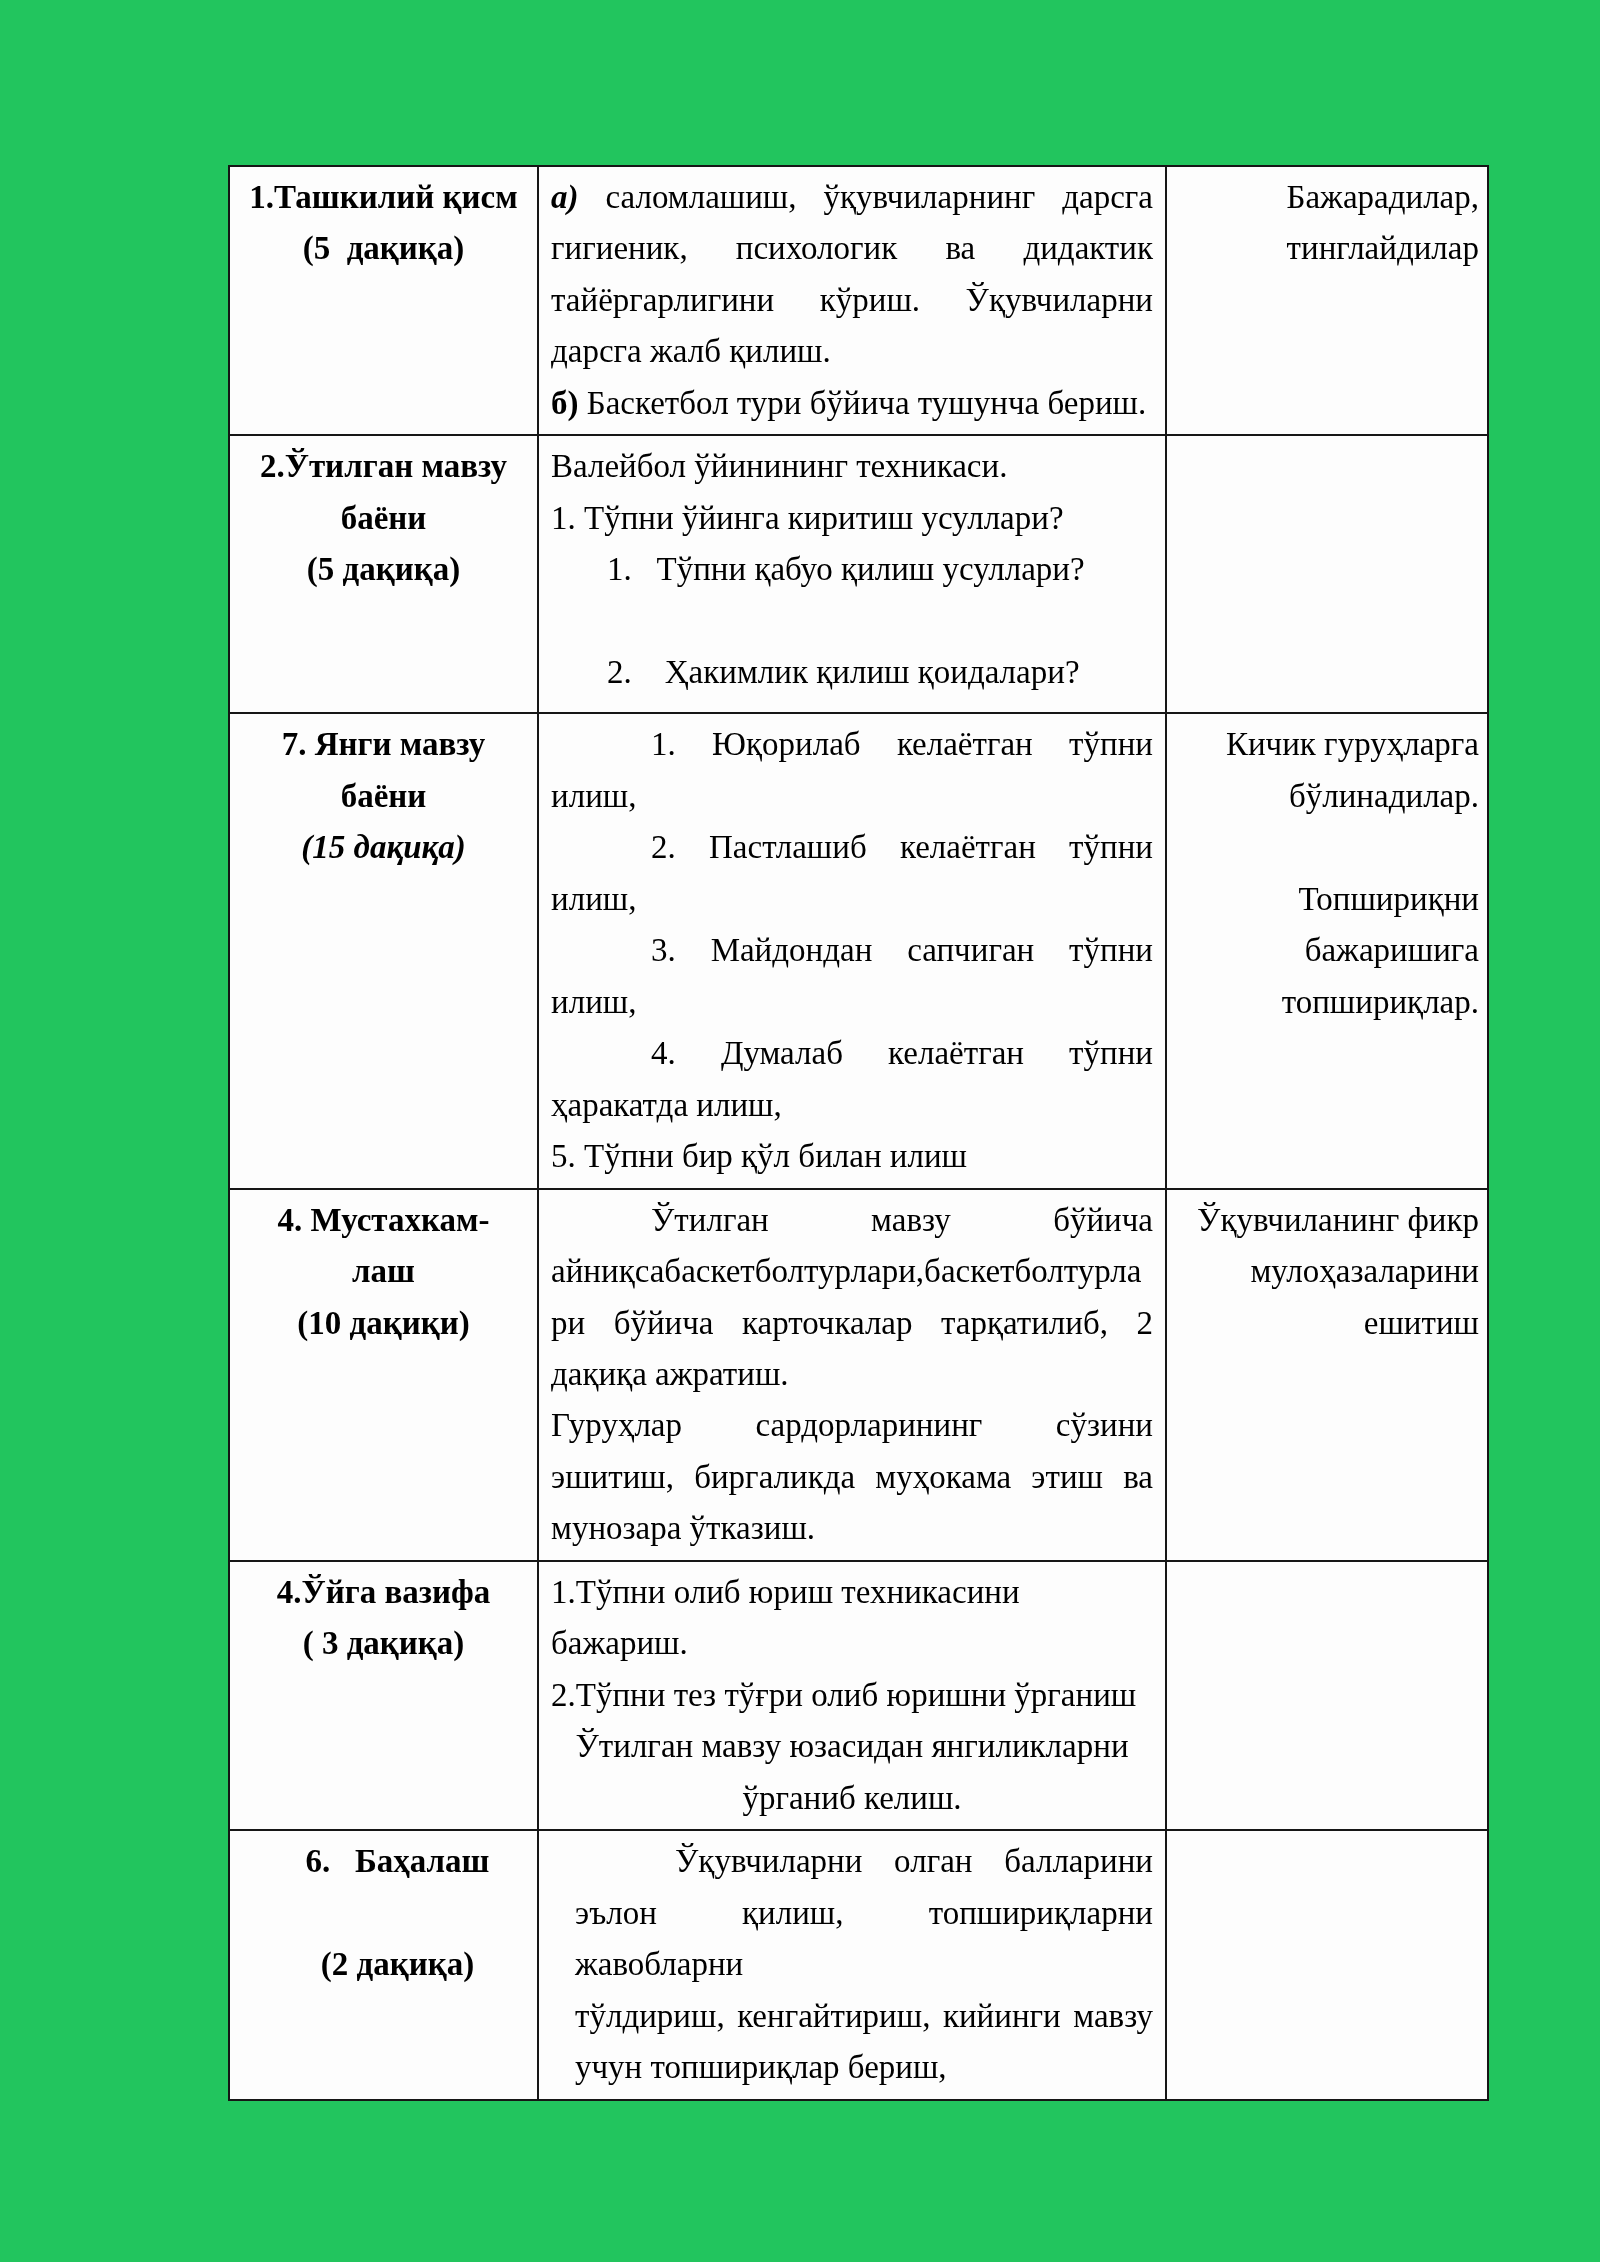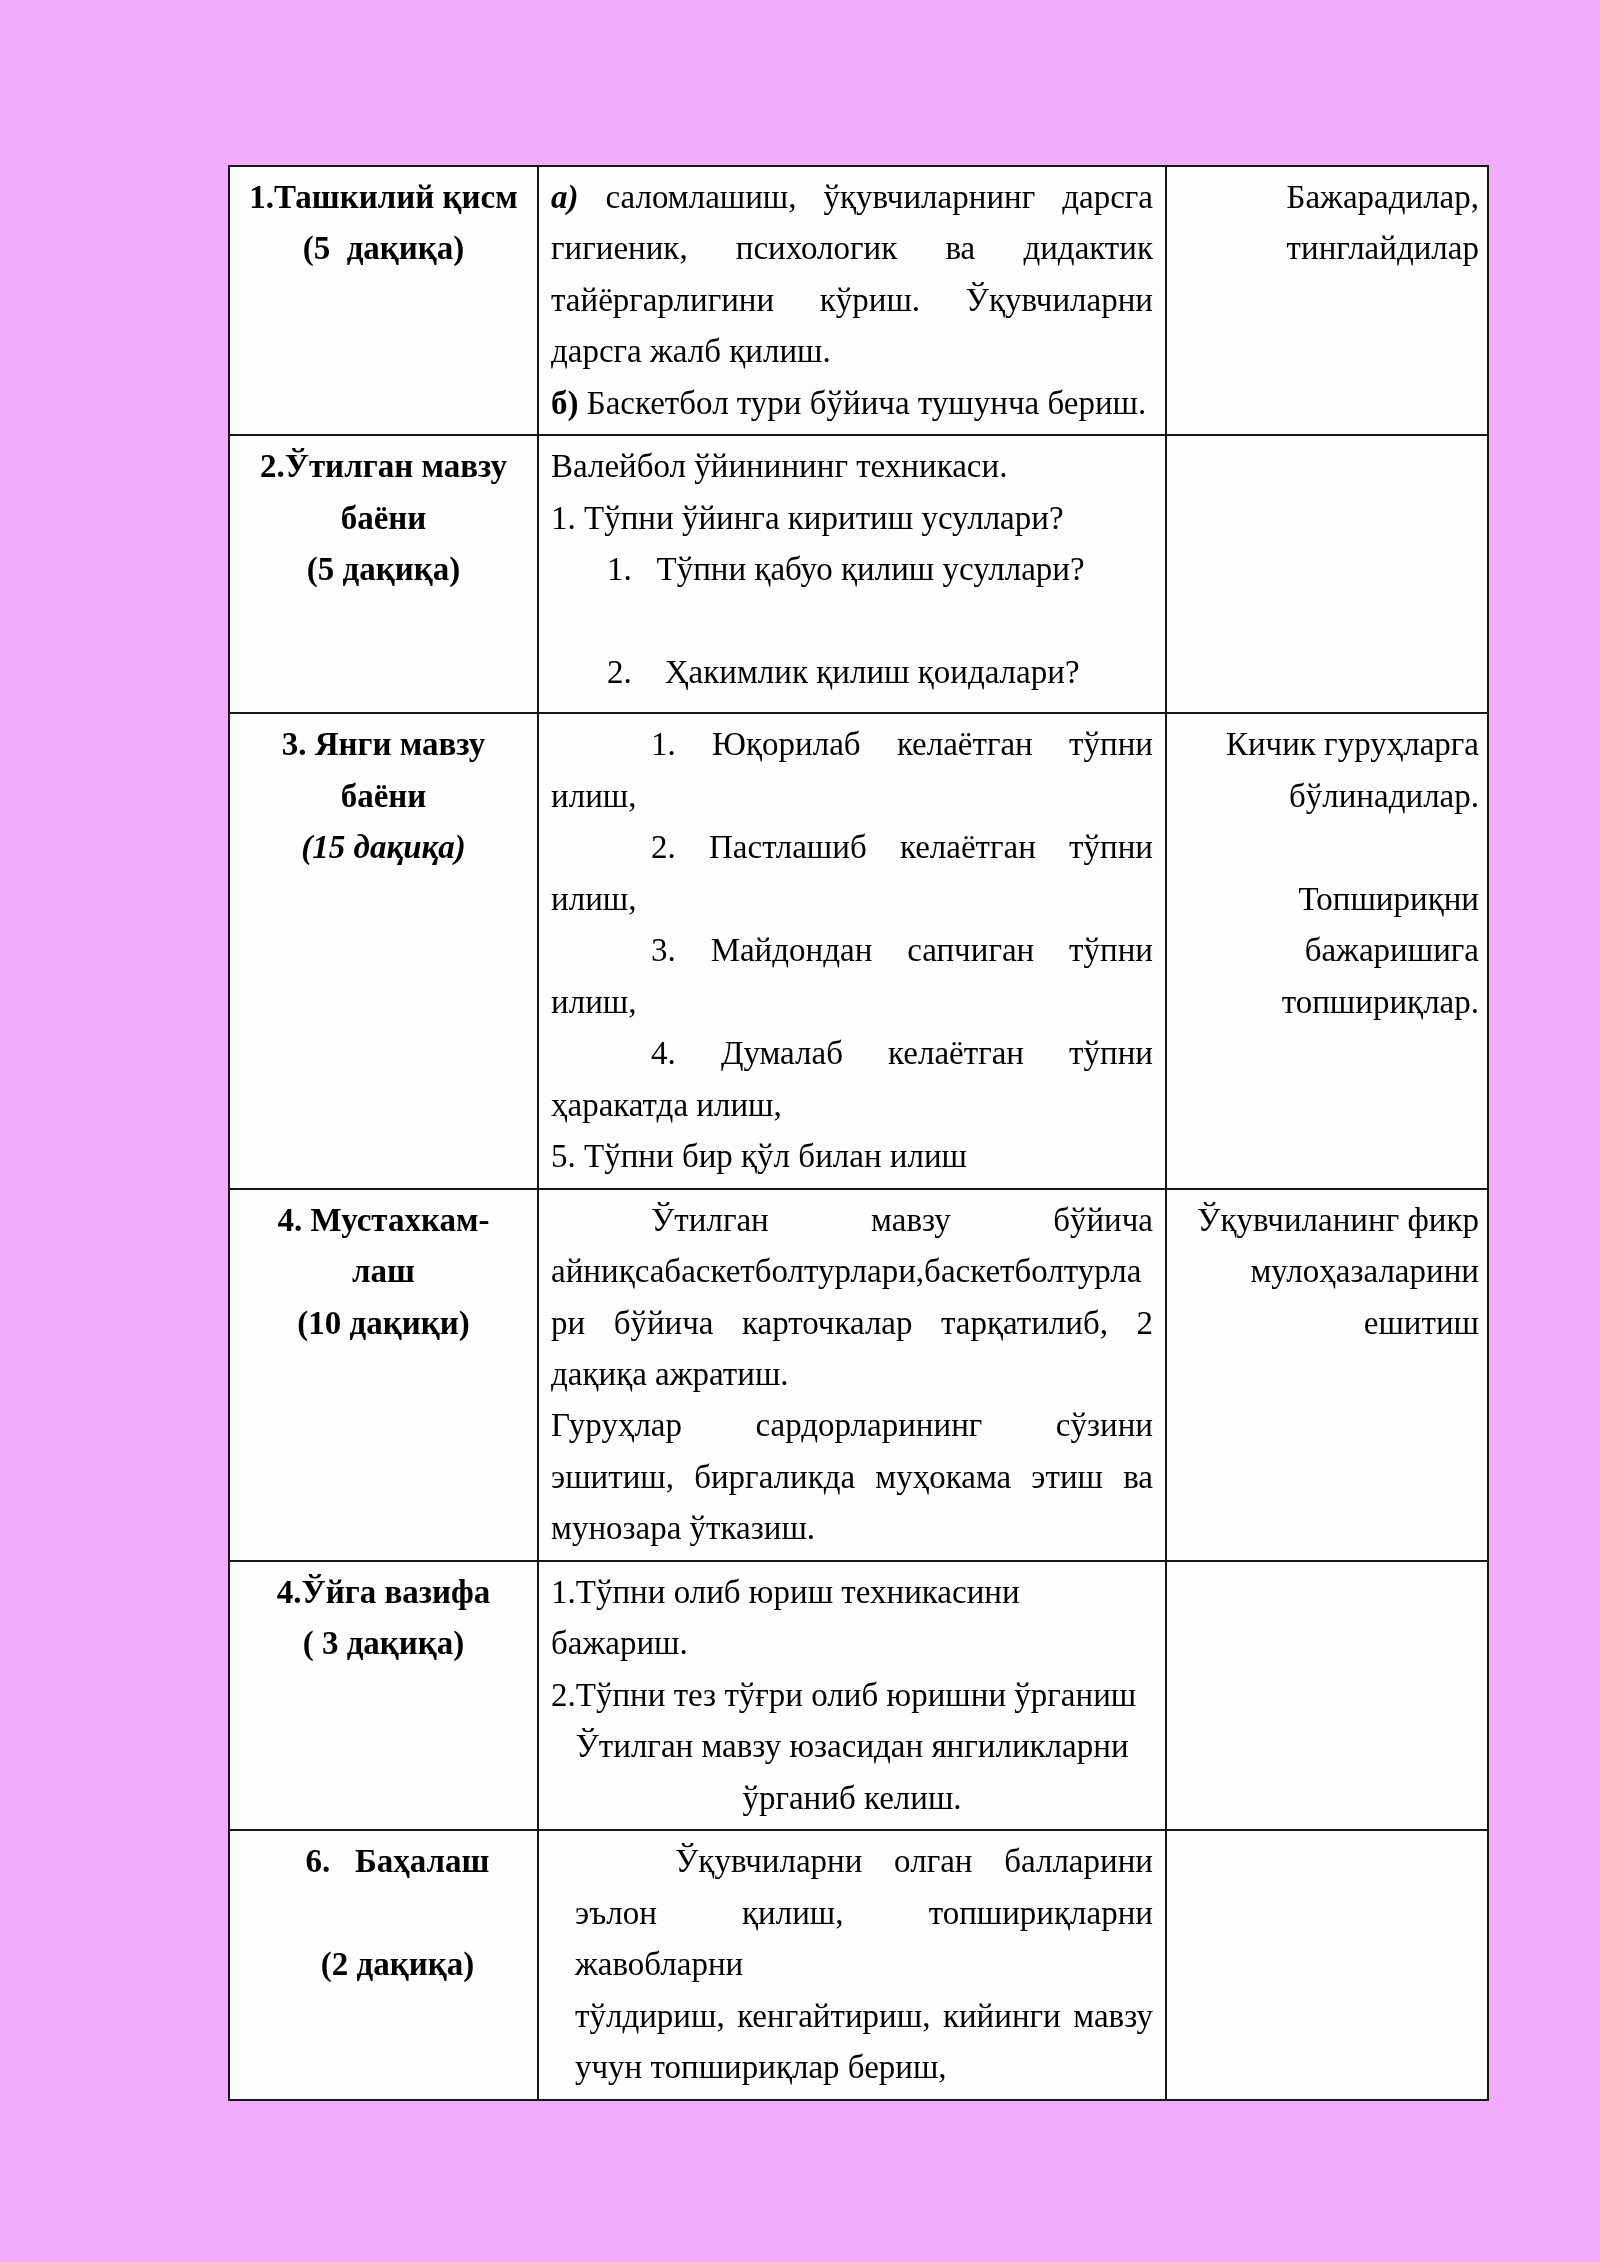--- a/index.html
+++ b/index.html
@@ -1,17 +1,17 @@
 <!DOCTYPE html>
 <html><head>
 <meta charset="utf-8">
 <style>
   html,body{margin:0;padding:0;}
   body{width:1600px;height:2262px;background:#fdfdfd;font-family:"Liberation Serif","DejaVu Serif",serif;color:#000;}
-  .page{position:relative;width:1600px;height:2262px;background:#f0abfc;overflow:hidden;}
+  .page{position:relative;width:1600px;height:2262px;background:#22c55e;overflow:hidden;}
   table.lesson{position:absolute;left:228px;top:165px;width:1259px;border-collapse:collapse;table-layout:fixed;}
   td{border:2px solid #161616;vertical-align:top;font-size:33px;line-height:1.56;padding:5px 12px;background:#fdfdfd;}
   td.c1{font-weight:bold;text-align:center;padding:5px 8px;}
   td.c2{text-align:left;margin-left:35px;}
   td.c3{text-align:right;padding:5px 8px;}
   .ln{min-height:1.56em;}
   .pre{white-space:pre-wrap;}
   .it{font-style:italic;}
   .stage-left{text-align:left;}
   .jline{text-align:justify;text-align-last:justify;}
@@ -67,21 +67,21 @@
         <div class="ln">1. Тўпни ўйинга киритиш усуллари?</div>
         <div class="ln lvl2 pre">1.   Тўпни қабуо қилиш усуллари?</div>
         <div class="ln blank"></div>
         <div class="ln lvl2 pre">2.    Ҳакимлик қилиш қоидалари?</div>
       </td>
       <td class="c3"></td>
     </tr>
 
     <tr class="r3">
       <td class="c1">
-        <div class="ln">3. Янги мавзу</div>
+        <div class="ln">7. Янги мавзу</div>
         <div class="ln">баёни</div>
         <div class="ln it">(15 дақиқа)</div>
       </td>
       <td class="c2">
         <div class="ln jline ind">1. Юқорилаб келаётган тўпни</div>
         <div class="ln">илиш,</div>
         <div class="ln jline ind">2. Пастлашиб келаётган тўпни</div>
         <div class="ln">илиш,</div>
         <div class="ln jline ind">3. Майдондан сапчиган тўпни</div>
         <div class="ln">илиш,</div>

